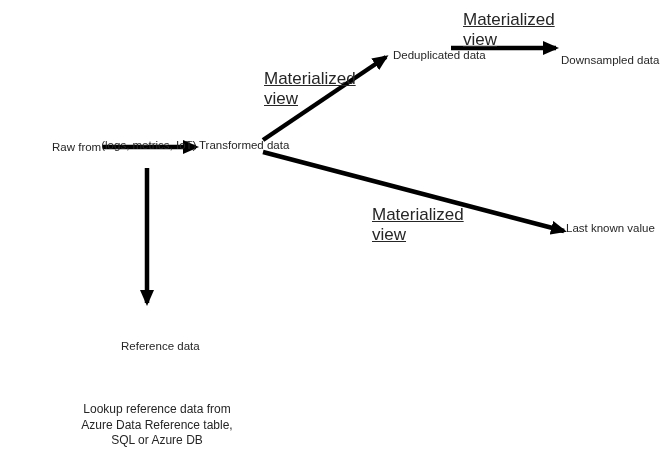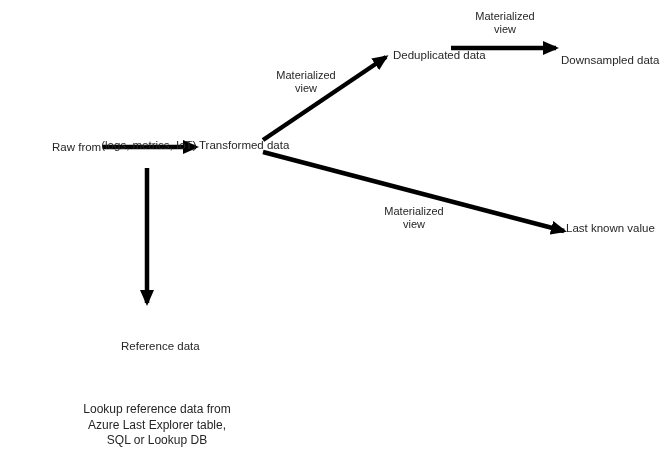--- a/index.html
+++ b/index.html
@@ -11,21 +11,21 @@
     overflow:hidden;
   }
   .edges-layer { position:absolute; left:0; top:0; width:661px; height:461px; }
   .edges-layer line { stroke:var(--arrow,#000); stroke-width:4.5; }
   #ah path { fill:var(--arrow,#000); }
 
   .node { position:absolute; display:flex; flex-direction:row; align-items:center; }
   .node-label { font-size:11.5px; line-height:1.2; text-align:center; margin-top:4px; white-space:nowrap; }
   .node-sublabel { font-size:11.5px; line-height:1.2; text-align:right; white-space:nowrap; }
 
-  .edge-label { position:absolute; width:84px; font-size:11px; line-height:1.18; text-align:center; }
+  .edge-label { position:absolute; width:84px; font-size:17px; line-height:1.18; text-align:left;text-decoration:underline; }
 
   .note { position:absolute; left:57px; top:402px; width:200px;
           font-size:12px; line-height:1.3; text-align:center; }
 
   svg.icon { display:block; }
   .t-bg     { fill:#ffffff; }
   .t-header { fill:var(--icon-stroke,#595959); }
   .t-line   { stroke:var(--icon-stroke,#595959); stroke-width:3.2; }
   .t-border { fill:none; stroke:var(--icon-stroke,#595959); stroke-width:3.2; }
   .halo     { fill:#ffffff; stroke:#ffffff; stroke-width:9; stroke-linejoin:round; }
@@ -145,17 +145,17 @@
     </svg>
     <div class="node-label">Reference data</div>
   </div>
 
   <div class="edge-label" style="left:264px; top:69px;">Materialized view</div>
   <div class="edge-label" style="left:463px; top:10px;">Materialized view</div>
   <div class="edge-label" style="left:372px; top:205px;">Materialized view</div>
 
   <div class="note">
     <div>Lookup reference data from</div>
-    <div>Azure Last Explorer table,</div>
-    <div>SQL or Lookup DB</div>
+    <div>Azure Data Reference table,</div>
+    <div>SQL or Azure DB</div>
   </div>
 
 </div>
 
 </body></html>

